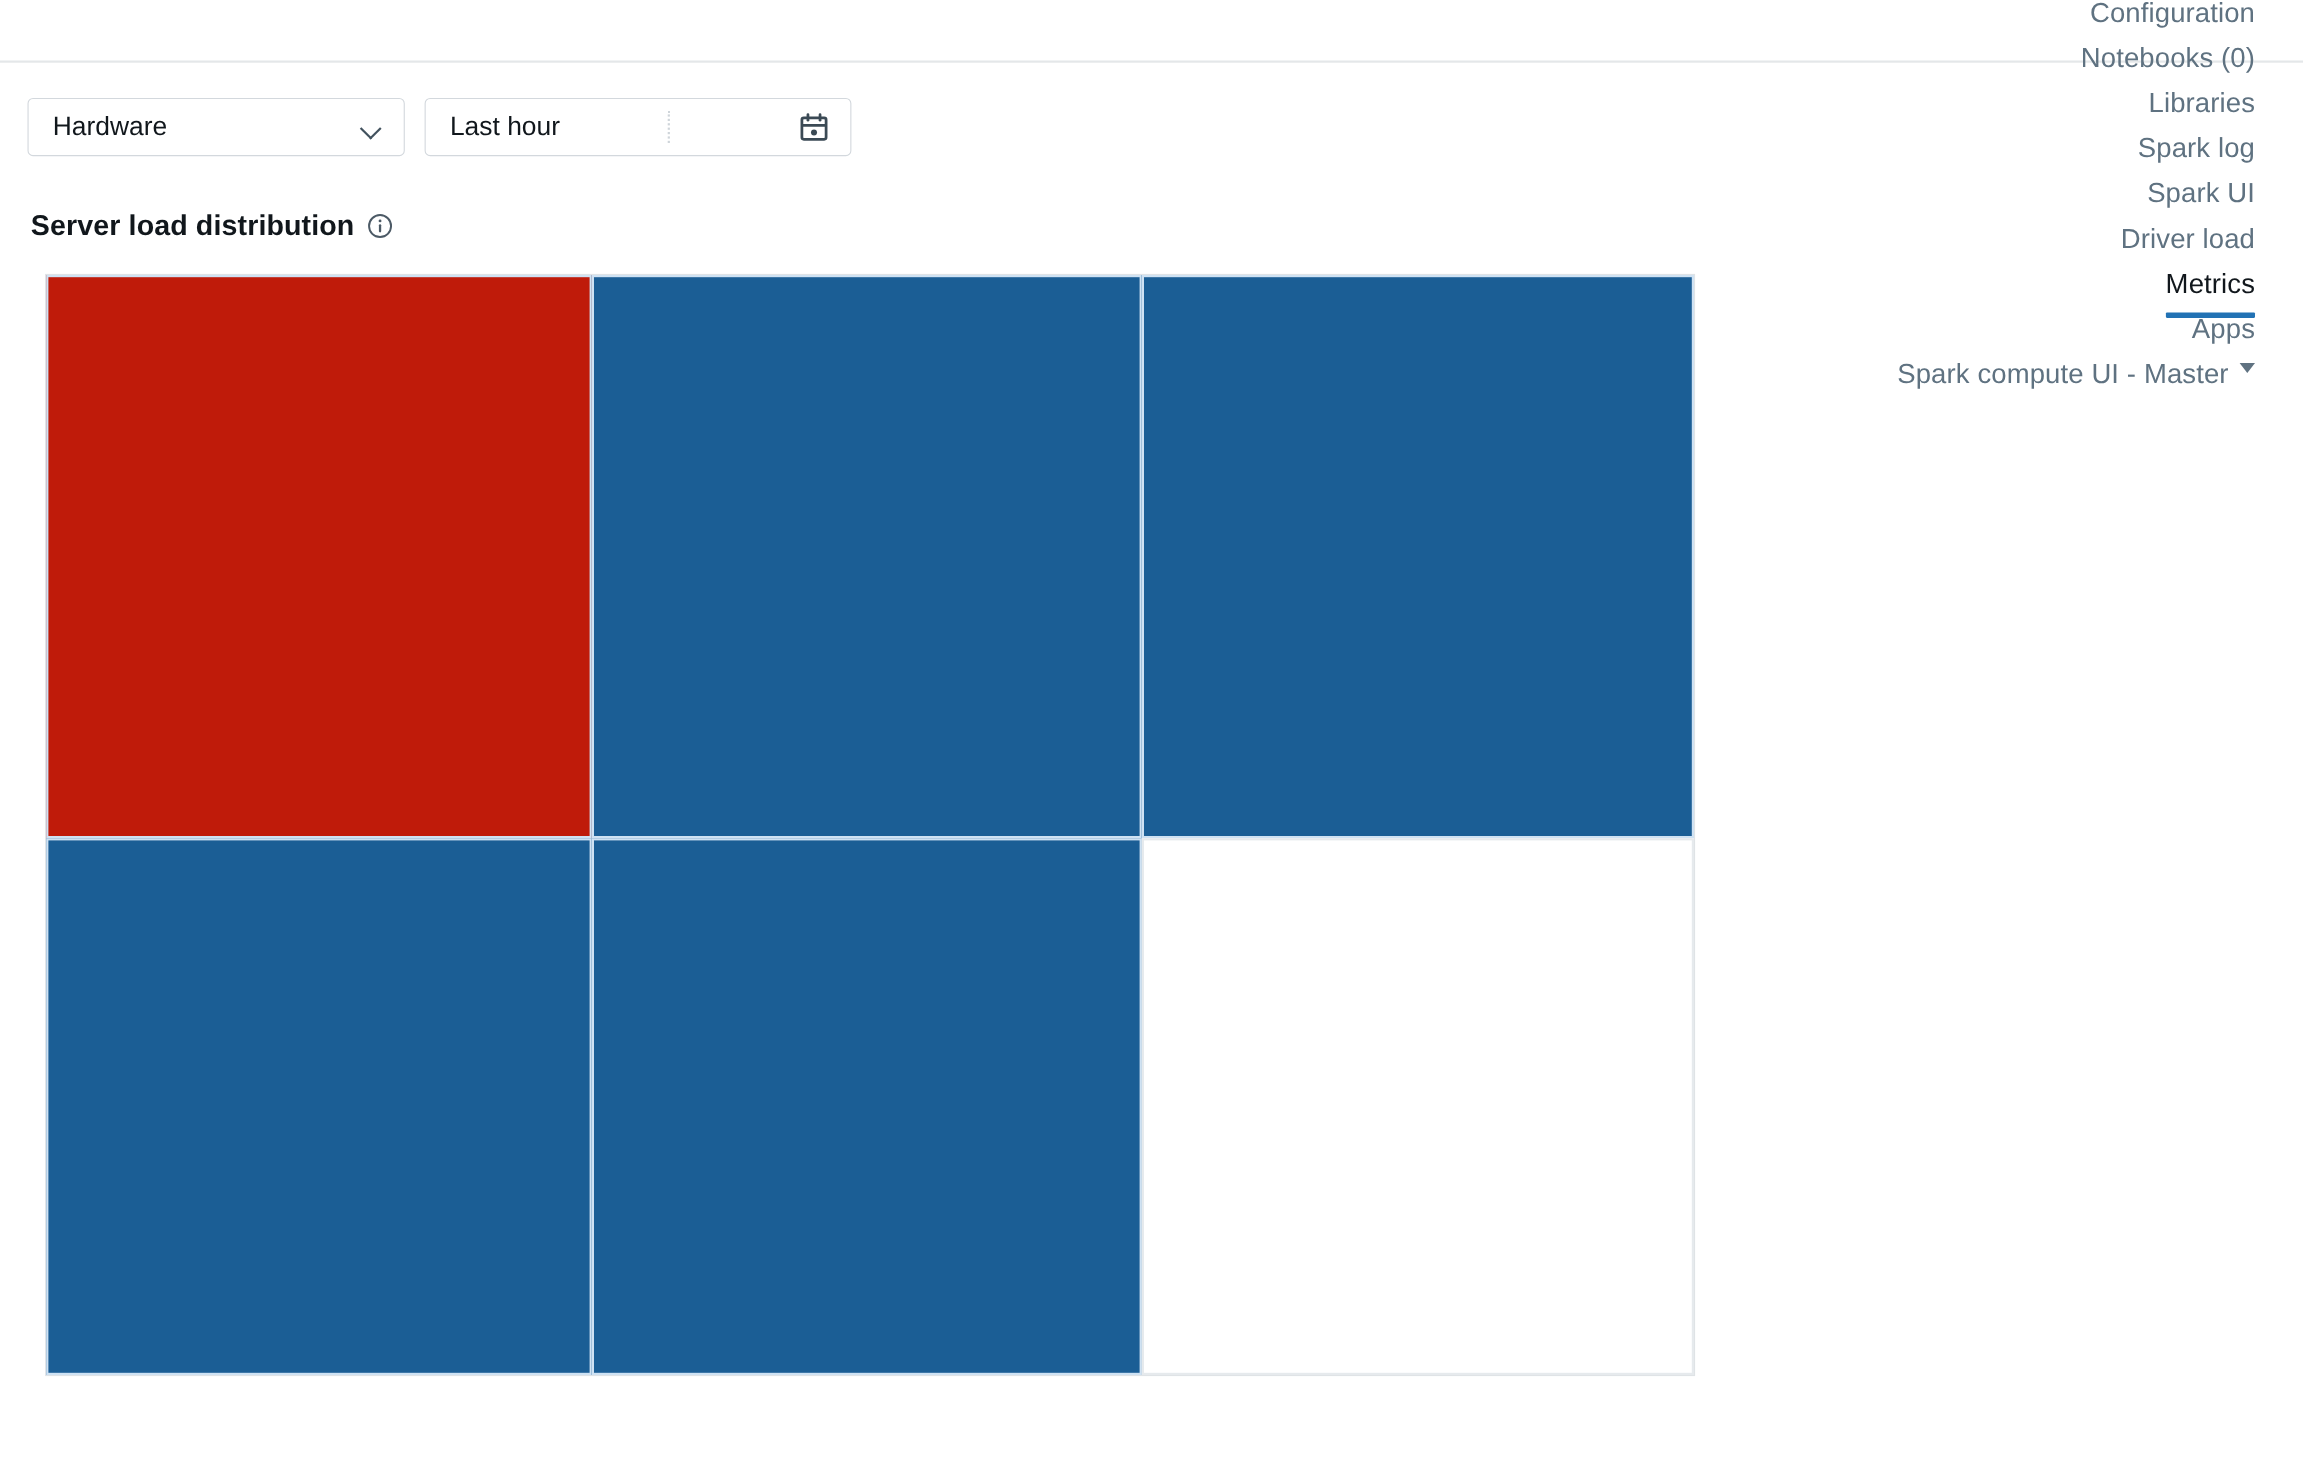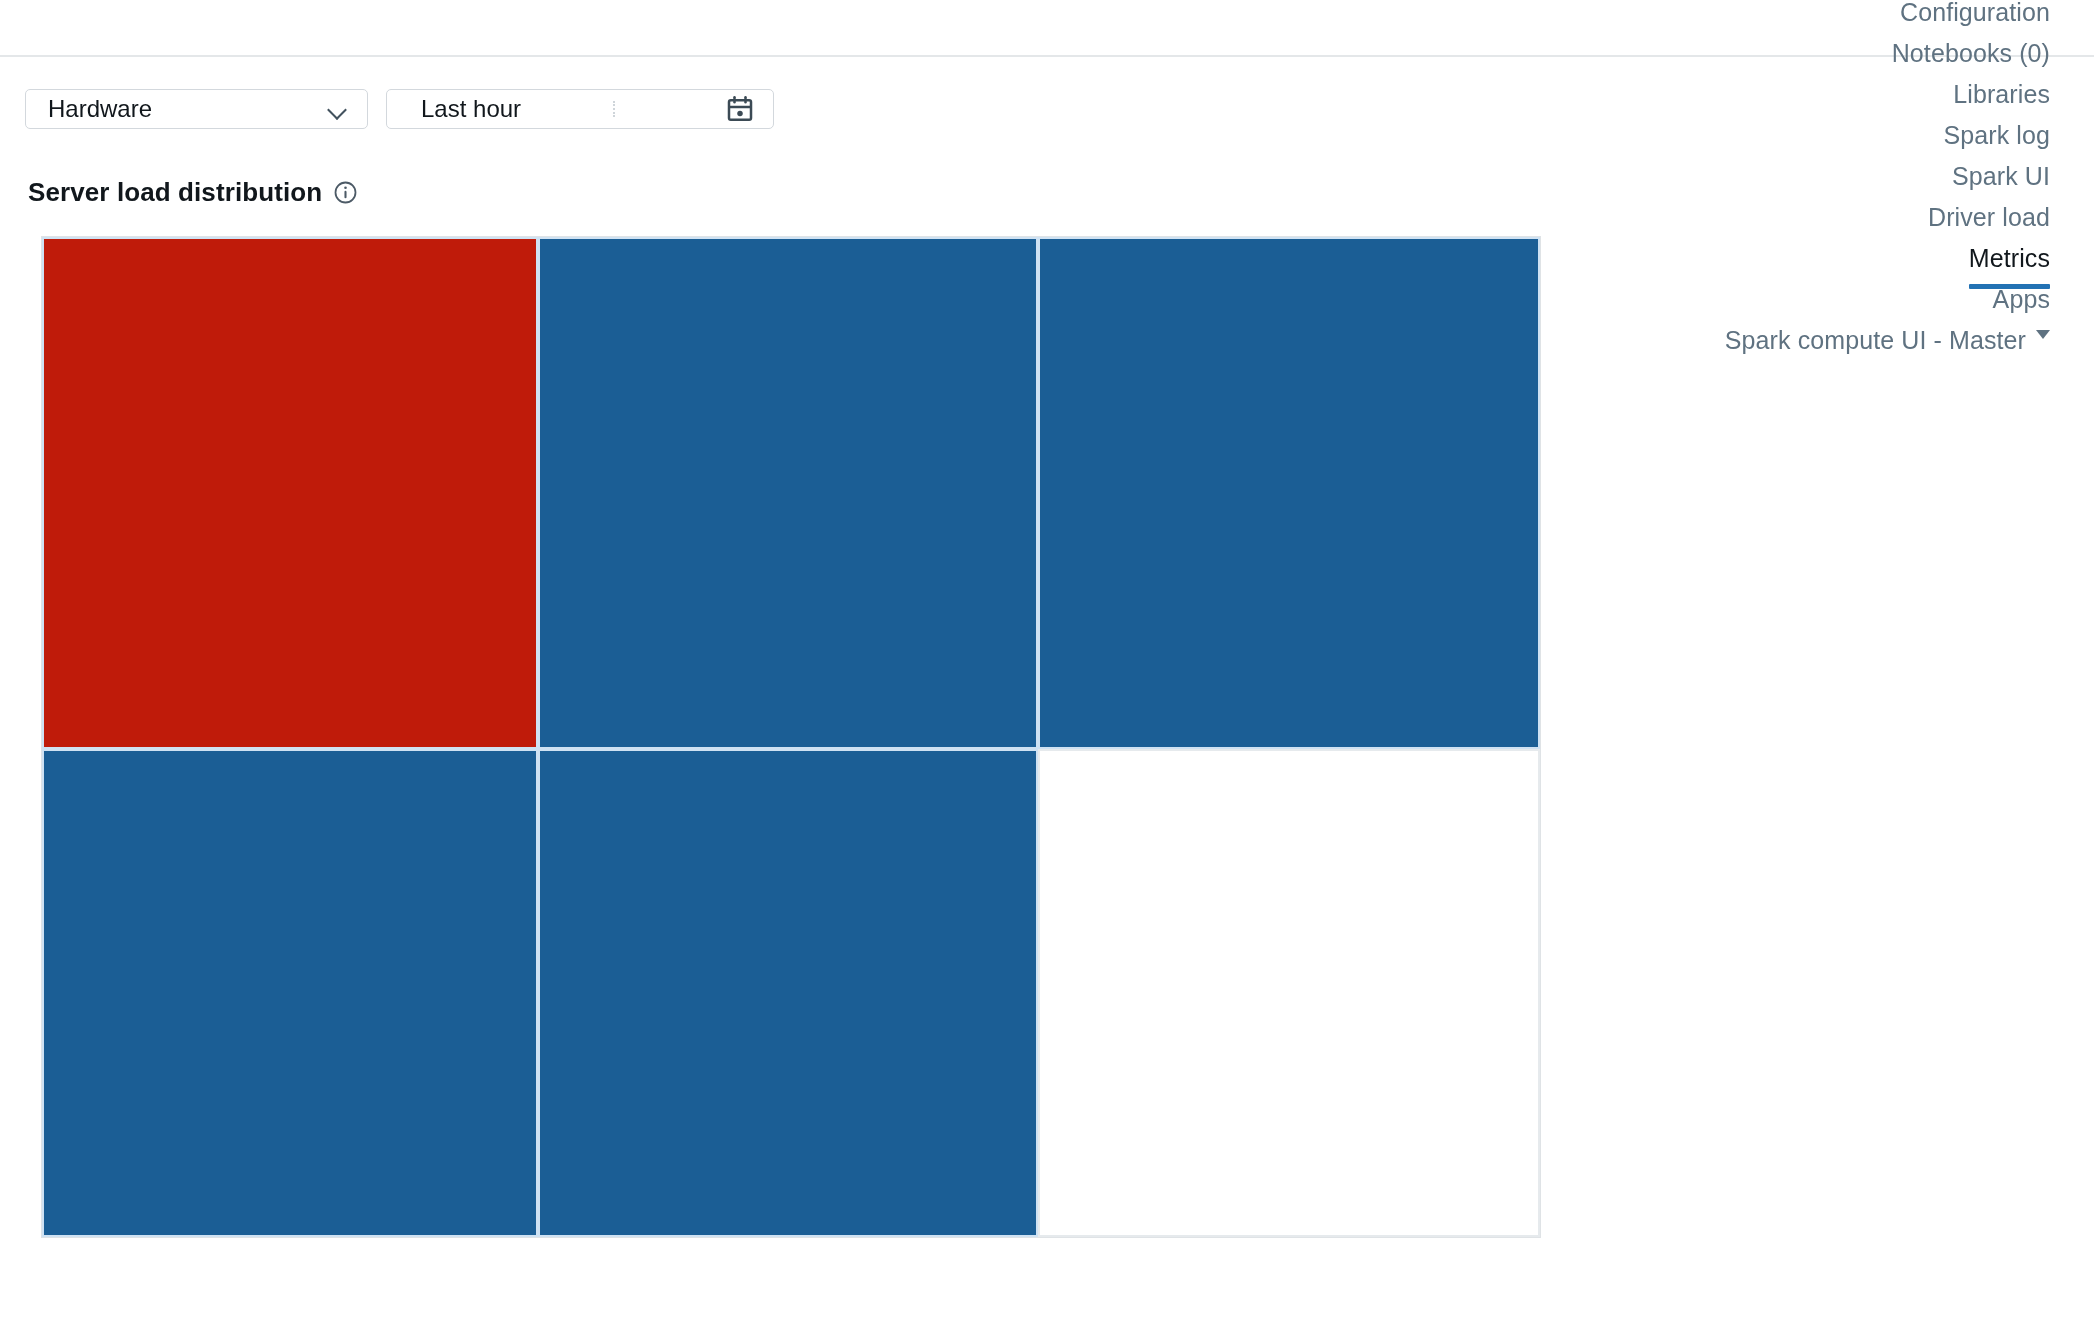--- a/index.html
+++ b/index.html
@@ -69,21 +69,21 @@
   }
 
   
   .filters {
     display: flex;
     align-items: center;
     gap: 18px;
     padding: 32px 0 0 25px;
   }
   .control {
-    height: 40px;
+    height: 53px;
     box-sizing: border-box;
     border: 1px solid #d3d8dd;
     border-radius: 5px;
     background: #fff;
     display: flex;
     align-items: center;
     cursor: pointer;
   }
   .select-hardware { width: 343px; padding: 0 18px 0 22px; justify-content: space-between; }
   .select-value {
@@ -100,21 +100,21 @@
     content: "";
     position: absolute;
     left: 3px; top: 5px;
     width: 12px; height: 12px;
     border-right: 2.6px solid #42525e;
     border-bottom: 2.6px solid #42525e;
     transform: rotate(45deg);
   }
   .daterange {
     width: 388px;
-    padding: 0 0 0 34px;
+    padding: 0 0 0 22px;
     justify-content: space-between;
   }
   .date-divider {
     width: 1px;
     align-self: stretch;
     margin: 11px 0;
     border-left: 2px dotted #cfd5da;
   }
   .cal-wrap {
     width: 66px;

